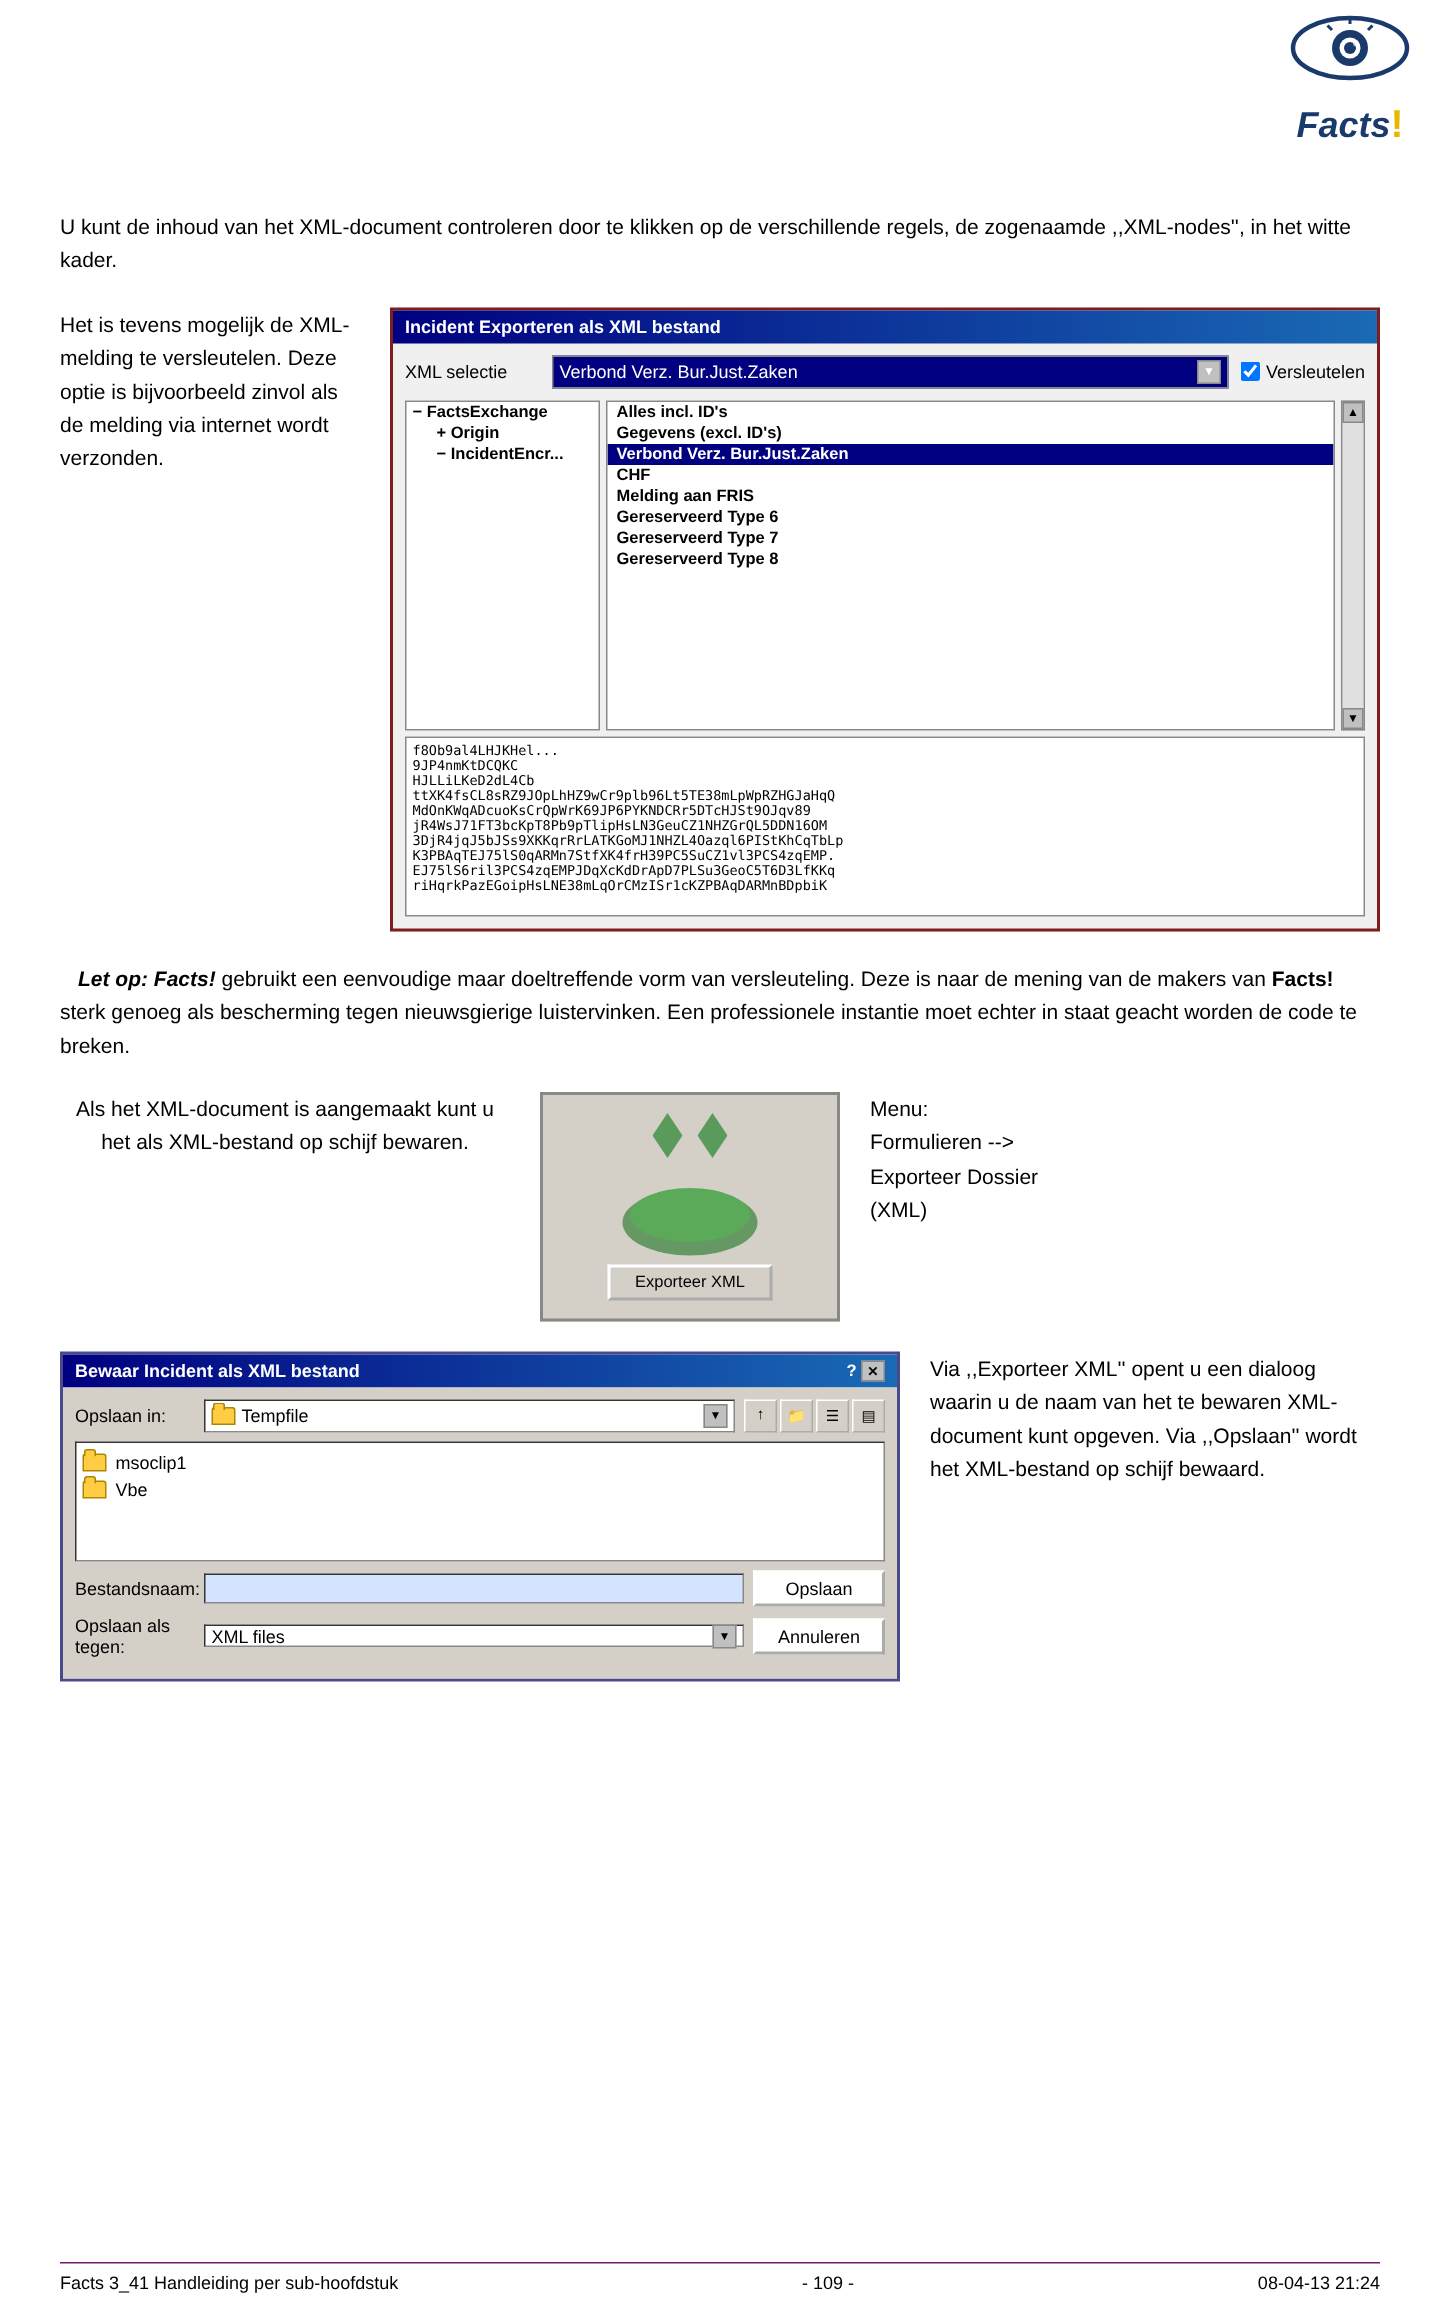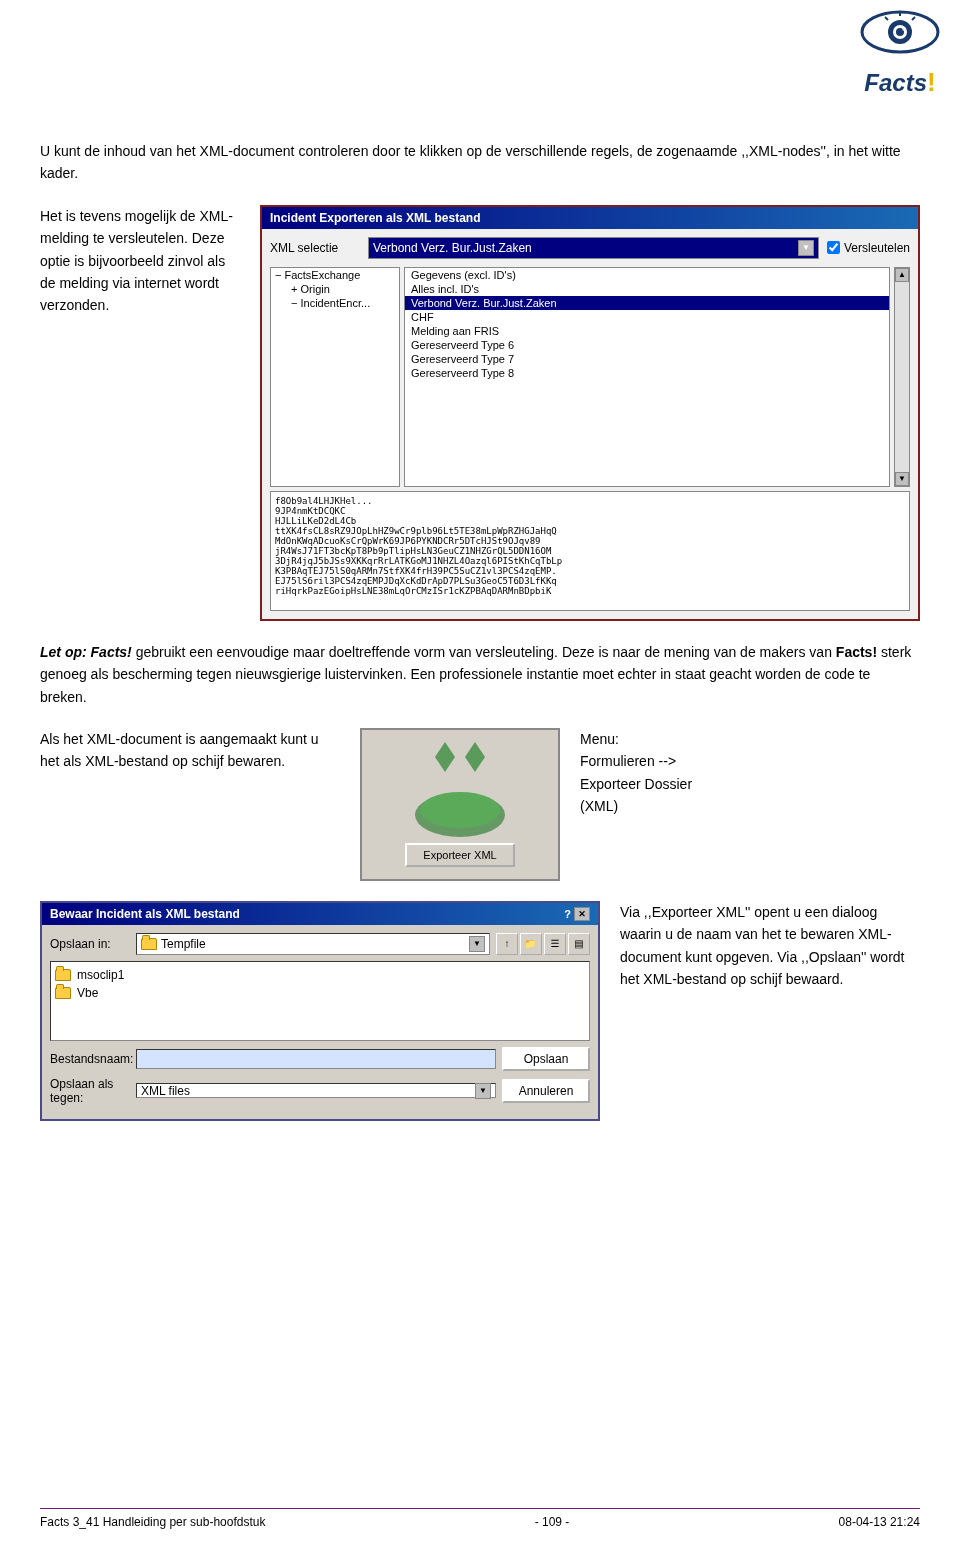--- a/index.html
+++ b/index.html
@@ -115,20 +115,21 @@
       align-items: center;
       gap: 4px;
       font-size: 12px;
     }
 
     
     .tree-area {
       display: flex;
       gap: 4px;
       margin-top: 4px;
+      font-weight: bold;
     }
     .tree-panel {
       width: 130px;
       border: 1px solid #888;
       background: white;
       height: 220px;
       overflow: hidden;
       font-size: 11px;
       flex-shrink: 0;
     }
@@ -179,35 +180,36 @@
       flex: 1;
       width: 14px;
       background: #e0e0e0;
     }
 
     
     .note-para {
       margin: 20px 0;
       line-height: 1.6;
     }
-    .note-para em { font-style: italic; font-weight: bold; }
+    .note-para em { font-style: italic; font-weight: bold; margin-left: 12px; }
     .note-para strong { font-weight: bold; }
 
     
     .second-section {
       display: flex;
       gap: 20px;
       margin: 20px 0;
       align-items: flex-start;
     }
     .second-left {
       width: 300px;
       flex-shrink: 0;
       line-height: 1.6;
       font-size: 14px;
+      text-align: center;
     }
     .second-center {
       width: 200px;
       flex-shrink: 0;
     }
     .second-right {
       flex: 1;
       line-height: 1.6;
       font-size: 14px;
     }
@@ -434,22 +436,22 @@
               <div class="tree-item">
                 <span style="padding-left:16px;">+ Origin</span>
               </div>
               <div class="tree-item">
                 <span style="padding-left:16px;">− IncidentEncr...</span>
               </div>
             </div>
 
             <div style="flex:1; display:flex; flex-direction:column;">
               <div class="list-panel">
+                <div class="list-item">Alles incl. ID's</div>
                 <div class="list-item">Gegevens (excl. ID's)</div>
-                <div class="list-item">Alles incl. ID's</div>
                 <div class="list-item selected">Verbond Verz. Bur.Just.Zaken</div>
                 <div class="list-item">CHF</div>
                 <div class="list-item">Melding aan FRIS</div>
                 <div class="list-item">Gereserveerd Type 6</div>
                 <div class="list-item">Gereserveerd Type 7</div>
                 <div class="list-item">Gereserveerd Type 8</div>
               </div>
             </div>
 
             <div class="scrollbar-v">

